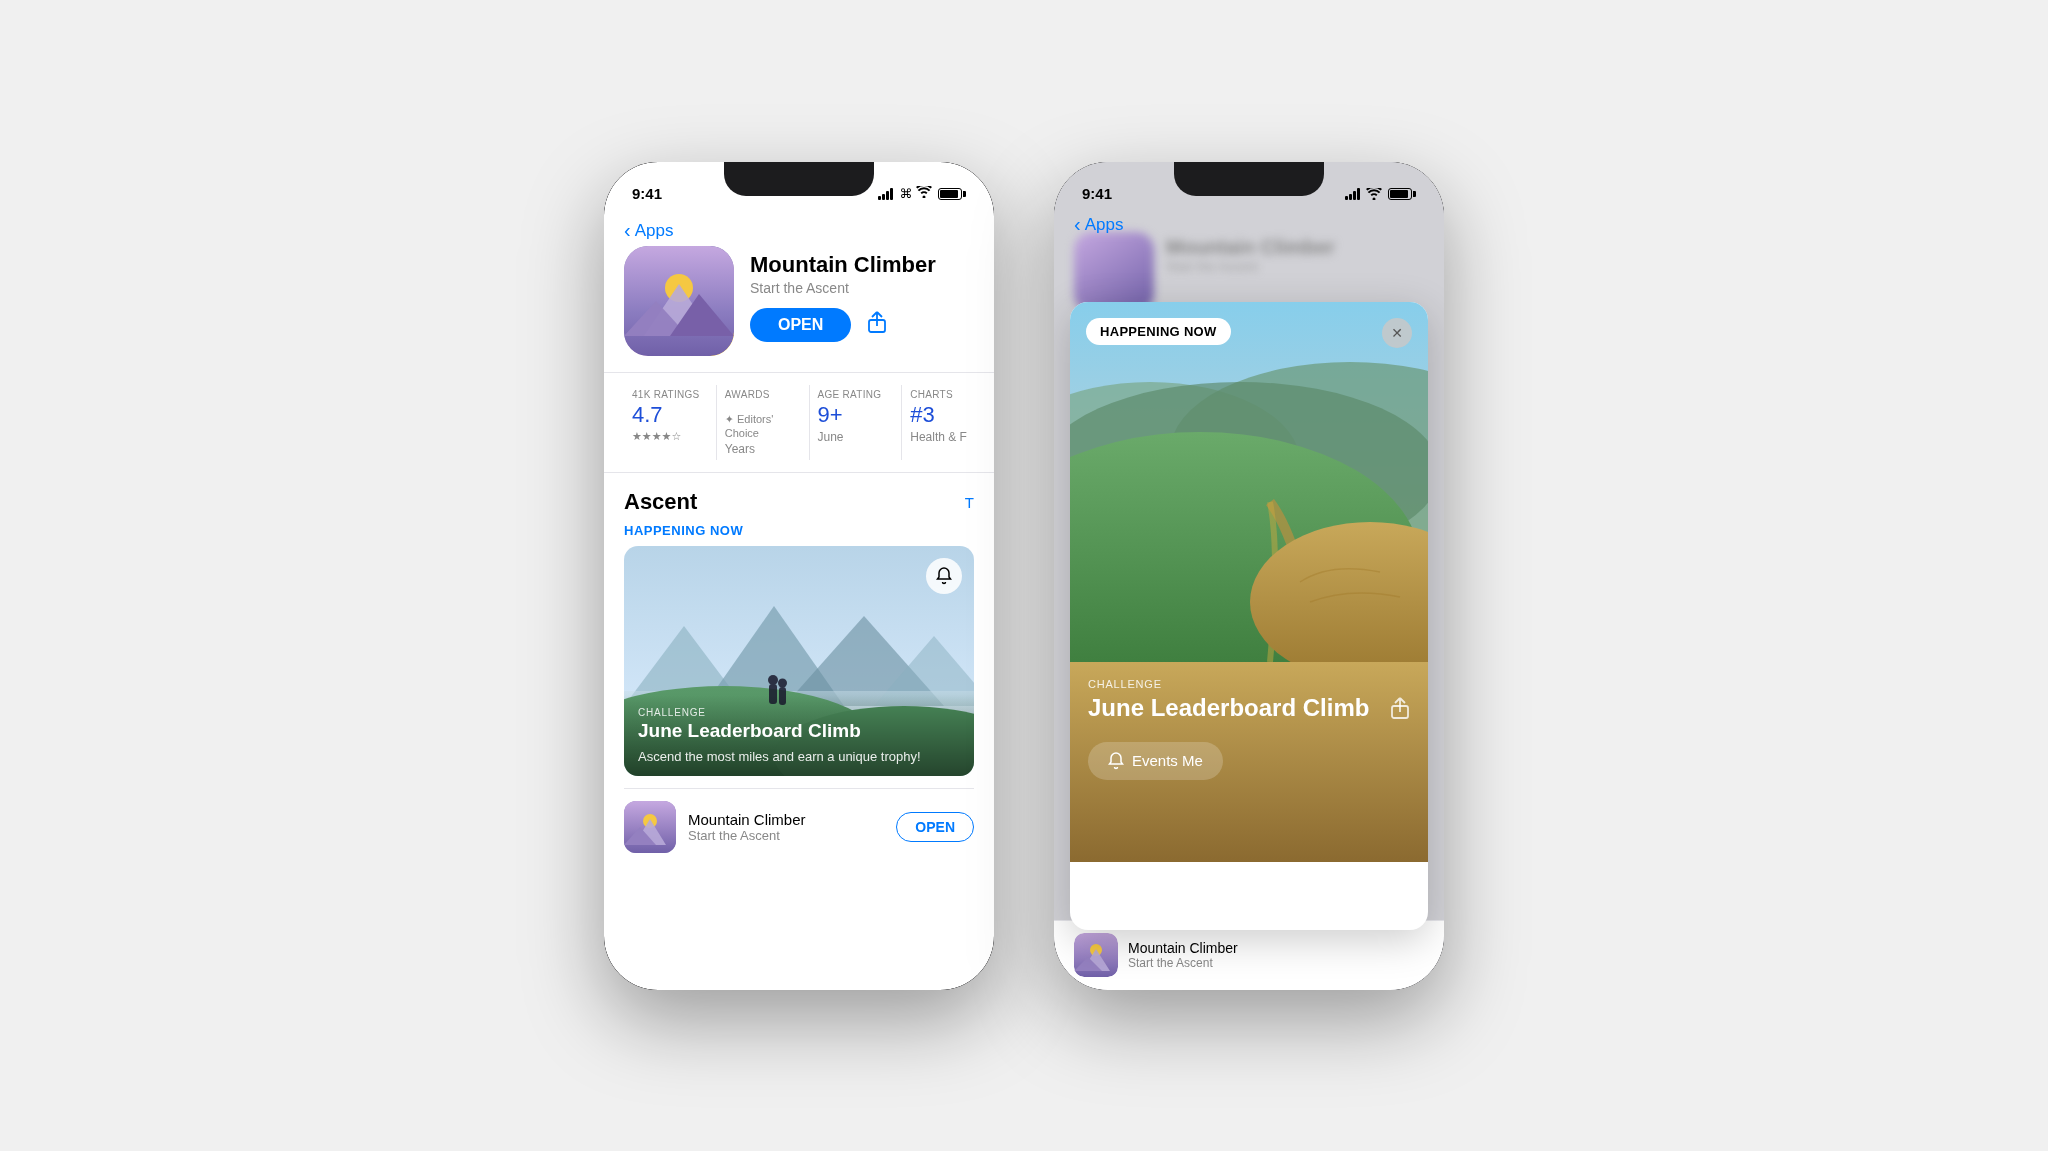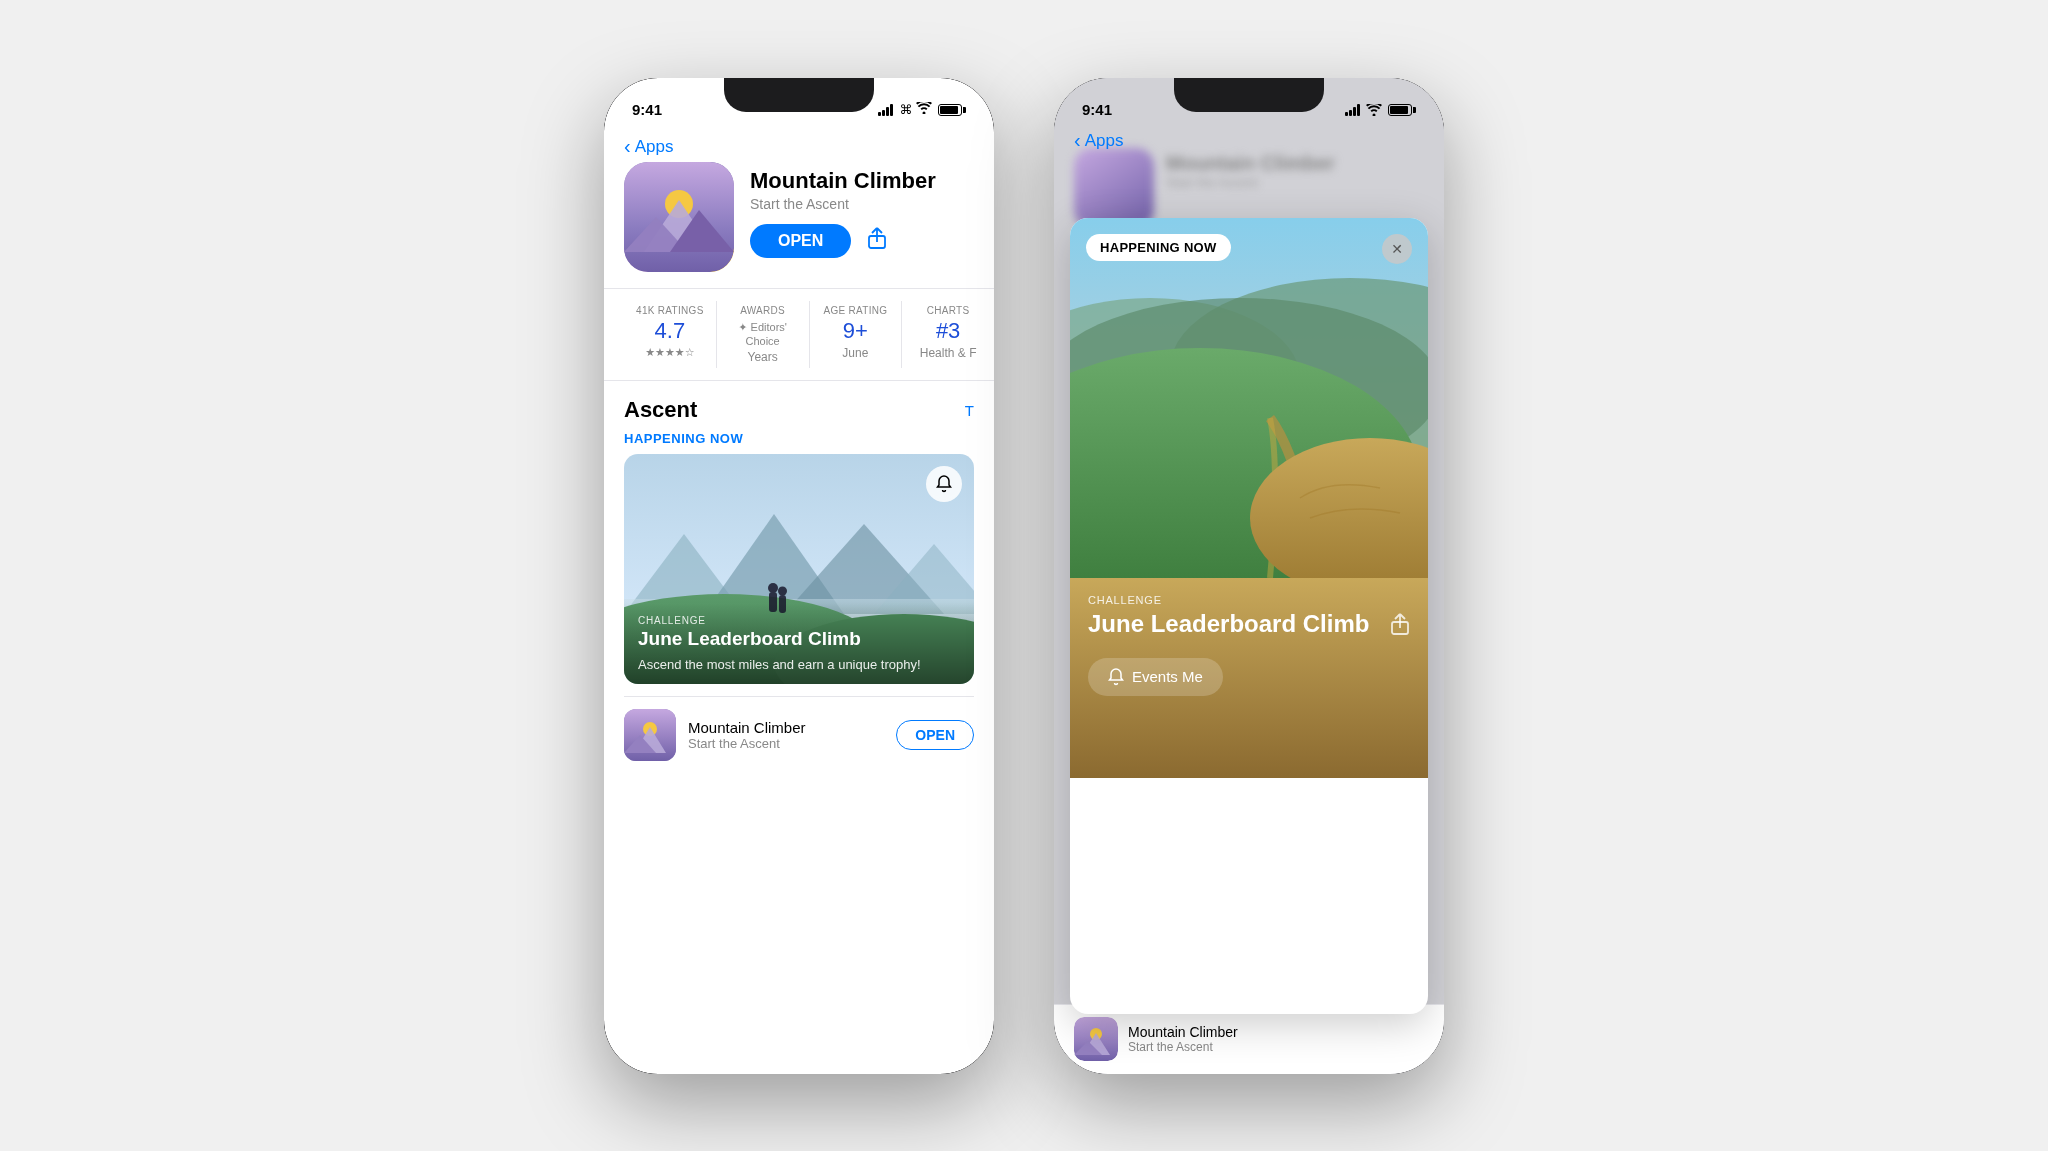--- a/index.html
+++ b/index.html
@@ -17,21 +17,21 @@
     .scene {
       display: flex;
       gap: 60px;
       align-items: center;
       justify-content: center;
     }
 
     
     .phone {
       width: 390px;
-      height: 996px;
+      height: 828px;
       background: #1c1c1e;
       border-radius: 54px;
       position: relative;
       box-shadow: 0 30px 80px rgba(0,0,0,0.35), inset 0 0 0 2px #3a3a3c;
       overflow: hidden;
     }
 
     .phone-screen {
       position: absolute;
       top: 0; left: 0; right: 0; bottom: 0;
@@ -175,21 +175,20 @@
       border-top: 1px solid #e5e5ea;
       border-bottom: 1px solid #e5e5ea;
       padding: 12px 0;
       margin: 0 -20px;
       padding-left: 20px;
       overflow: hidden;
     }
 
     .stat-item {
       flex: 1;
-      text-align: center;
       border-right: 1px solid #e5e5ea;
       padding: 4px 8px;
     }
 
     .stat-item:last-child {
       border-right: none;
     }
 
     .stat-label {
       font-size: 10px;
@@ -603,21 +602,21 @@
         </div>
 
         <div class="stats-row">
           <div class="stat-item">
             <div class="stat-label">41K RATINGS</div>
             <div class="stat-value">4.7</div>
             <div class="stat-sublabel stars">★★★★☆</div>
           </div>
           <div class="stat-item">
             <div class="stat-label">AWARDS</div>
-            <div class="stat-value" style="font-size:14px; color:#888; margin-top:4px;">
+            <div class="stat-value" style="font-size:14px; color:#888; margin-top:12px;">
               <span style="font-size:11px; line-height:1.3; display:block;">✦ Editors'<br>Choice</span>
             </div>
             <div class="stat-sublabel">Years</div>
           </div>
           <div class="stat-item">
             <div class="stat-label">AGE RATING</div>
             <div class="stat-value">9+</div>
             <div class="stat-sublabel">June</div>
           </div>
           <div class="stat-item">

